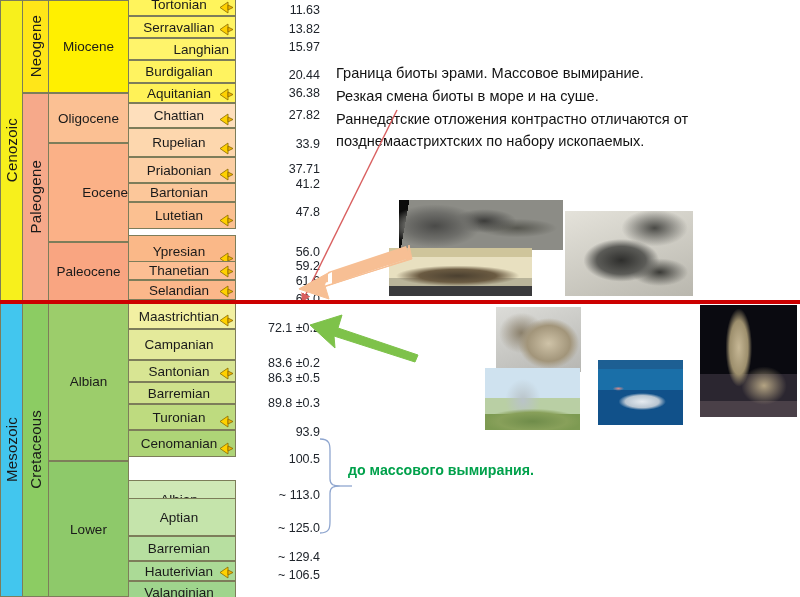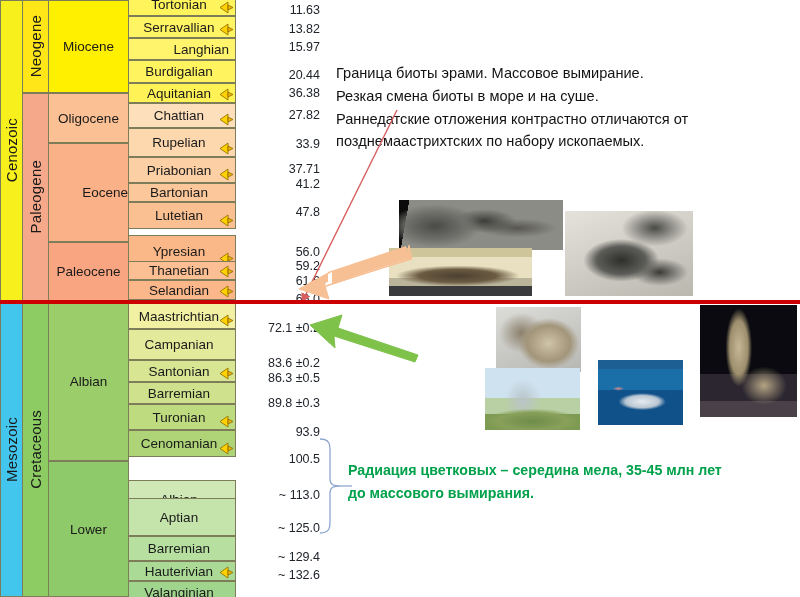--- a/index.html
+++ b/index.html
@@ -277,21 +277,21 @@
     <div class="age" style="top: 292px;">66.0</div>
     <div class="age" style="top: 321px;">72.1 ±0.2</div>
     <div class="age" style="top: 356px;">83.6 ±0.2</div>
     <div class="age" style="top: 371px;">86.3 ±0.5</div>
     <div class="age" style="top: 396px;">89.8 ±0.3</div>
     <div class="age" style="top: 425px;">93.9</div>
     <div class="age" style="top: 452px;">100.5</div>
     <div class="age" style="top: 488px;">~ 113.0</div>
     <div class="age" style="top: 521px;">~ 125.0</div>
     <div class="age" style="top: 550px;">~ 129.4</div>
-    <div class="age" style="top: 568px;">~ 132.6</div>
+    <div class="age" style="top: 568px;">~ 106.5</div>
   </div>
 
 <div id="kpg-line"></div>
 
 <div id="collage">
     <div class="photo" style="left: 399px; top: 200px; width: 164px; height: 50px; background: radial-gradient(45% 70% at 22% 52%, rgb(74, 74, 72) 0%, rgb(110, 110, 106) 38%, rgba(0, 0, 0, 0) 62%) 0% 0% / cover, radial-gradient(28% 34% at 52% 42%, rgb(60, 60, 58) 0%, rgba(60, 60, 58, 0) 70%), radial-gradient(34% 26% at 72% 56%, rgb(86, 86, 79) 0%, rgba(86, 86, 79, 0) 72%), linear-gradient(100deg, rgb(11, 11, 11) 0px, rgb(11, 11, 11) 6%, rgb(140, 140, 134) 6%, rgb(140, 140, 134) 100%); z-index: 20;"></div>
     <div class="photo" style="left: 389px; top: 248px; width: 143px; height: 48px; background: radial-gradient(60% 30% at 48% 58%, rgb(75, 64, 48) 0%, rgb(107, 91, 66) 45%, rgba(0, 0, 0, 0) 72%) 0% 0% / cover, linear-gradient(rgb(207, 197, 155) 0px, rgb(207, 197, 155) 18%, rgb(232, 224, 192) 18%, rgb(232, 224, 192) 62%, rgb(185, 180, 154) 62%, rgb(185, 180, 154) 80%, rgb(58, 58, 60) 80%, rgb(58, 58, 60) 100%); z-index: 20;"></div>
     <div class="photo" style="left: 565px; top: 211px; width: 128px; height: 85px; background: radial-gradient(40% 34% at 44% 58%, rgb(46, 46, 44) 0%, rgb(92, 92, 88) 48%, rgba(0, 0, 0, 0) 74%) 0% 0% / cover, radial-gradient(30% 22% at 74% 72%, rgb(58, 58, 54) 0%, rgba(58, 58, 54, 0) 74%), radial-gradient(36% 30% at 70% 20%, rgb(74, 74, 70) 0%, rgba(74, 74, 70, 0) 72%), linear-gradient(160deg, rgb(228, 226, 218), rgb(185, 183, 174)); z-index: 20;"></div>
     <div class="photo" style="left: 694px; top: 222px; width: 72px; height: 74px; background-size: cover; z-index: 20;"></div>
     <div class="photo" style="left: 394px; top: 310px; width: 88px; height: 79px; background-size: cover; z-index: 20;"></div>
@@ -326,15 +326,14 @@
 </svg>
 
 <div id="note-main">
   <div>Граница биоты эрами. Массовое вымирание.</div>
   <div>Резкая смена биоты в море и на суше.</div>
   <div>Раннедатские отложения контрастно отличаются от</div>
   <div>позднемаастрихтских по набору ископаемых.</div>
 </div>
 
 <div id="note-green">
-  <div>Радиация цветковых – середина мела, 35-45 млн лет</div>
   <div>до массового вымирания.</div>
 </div>
 
 </body></html>

